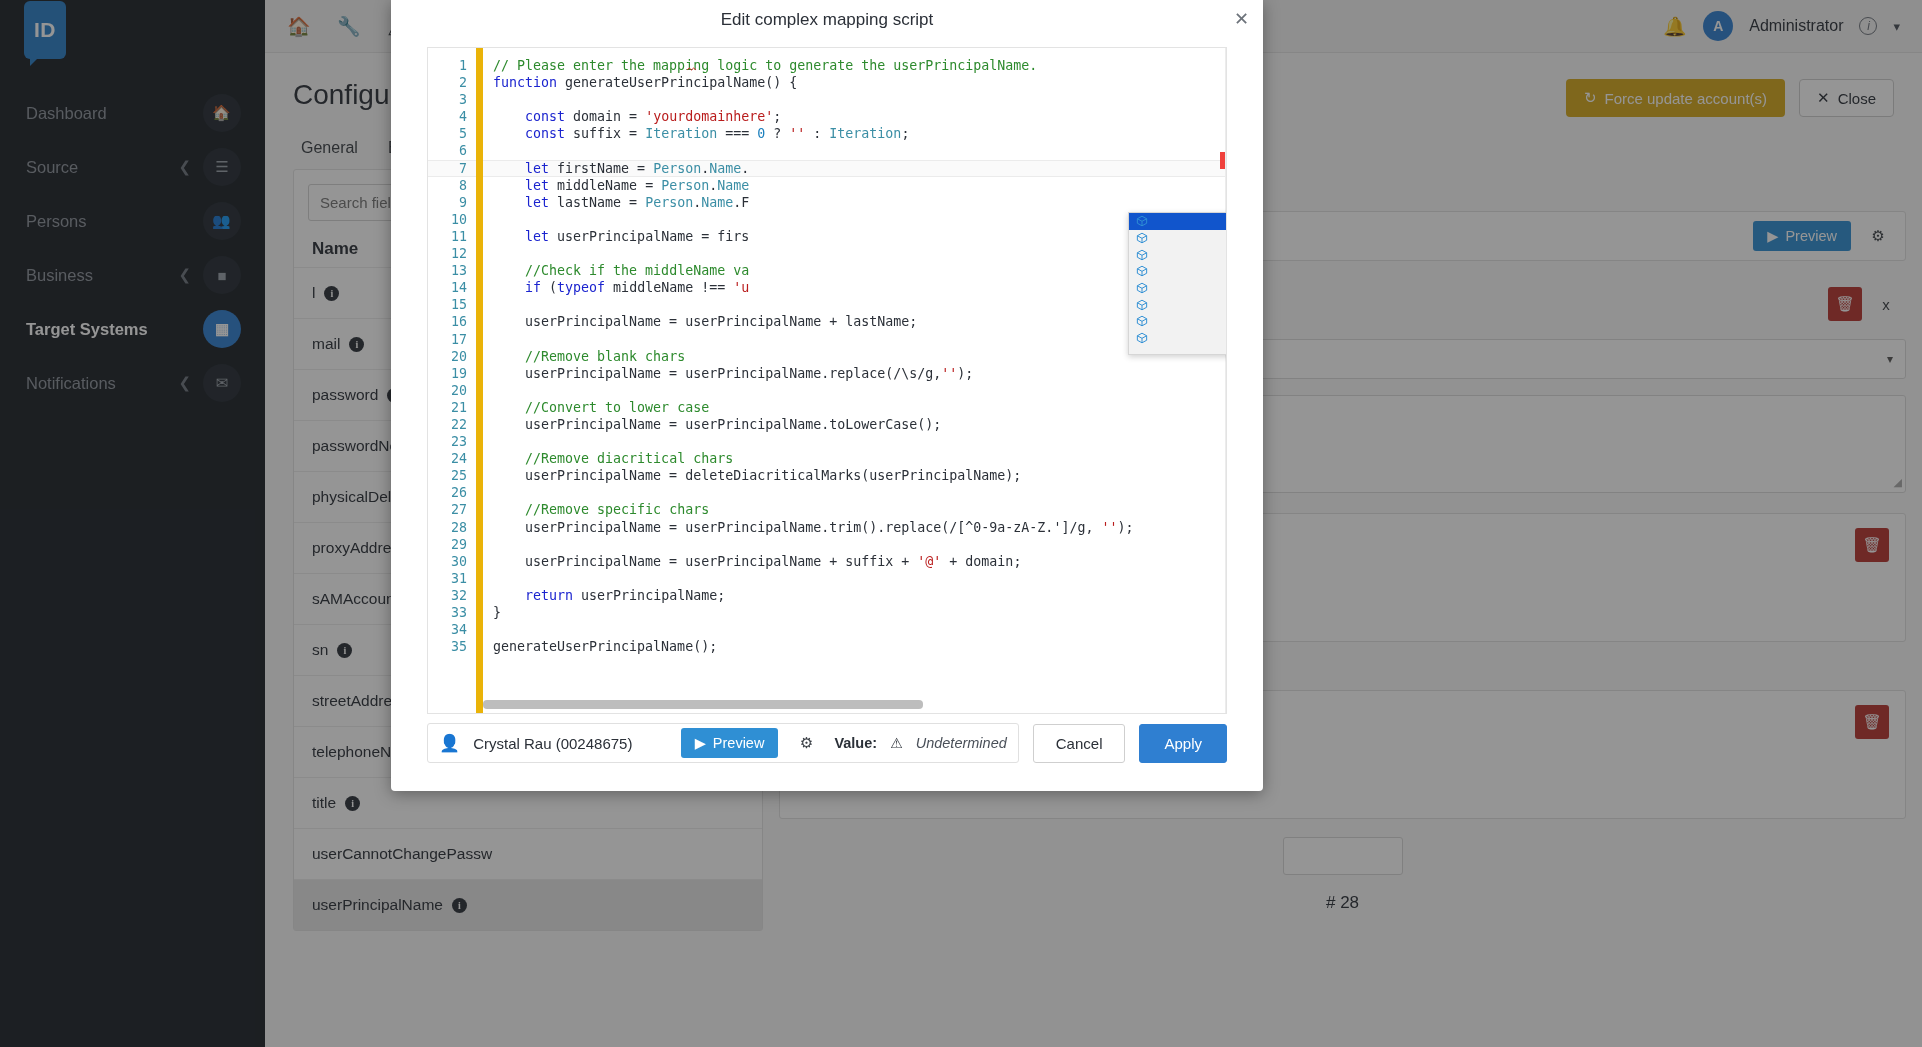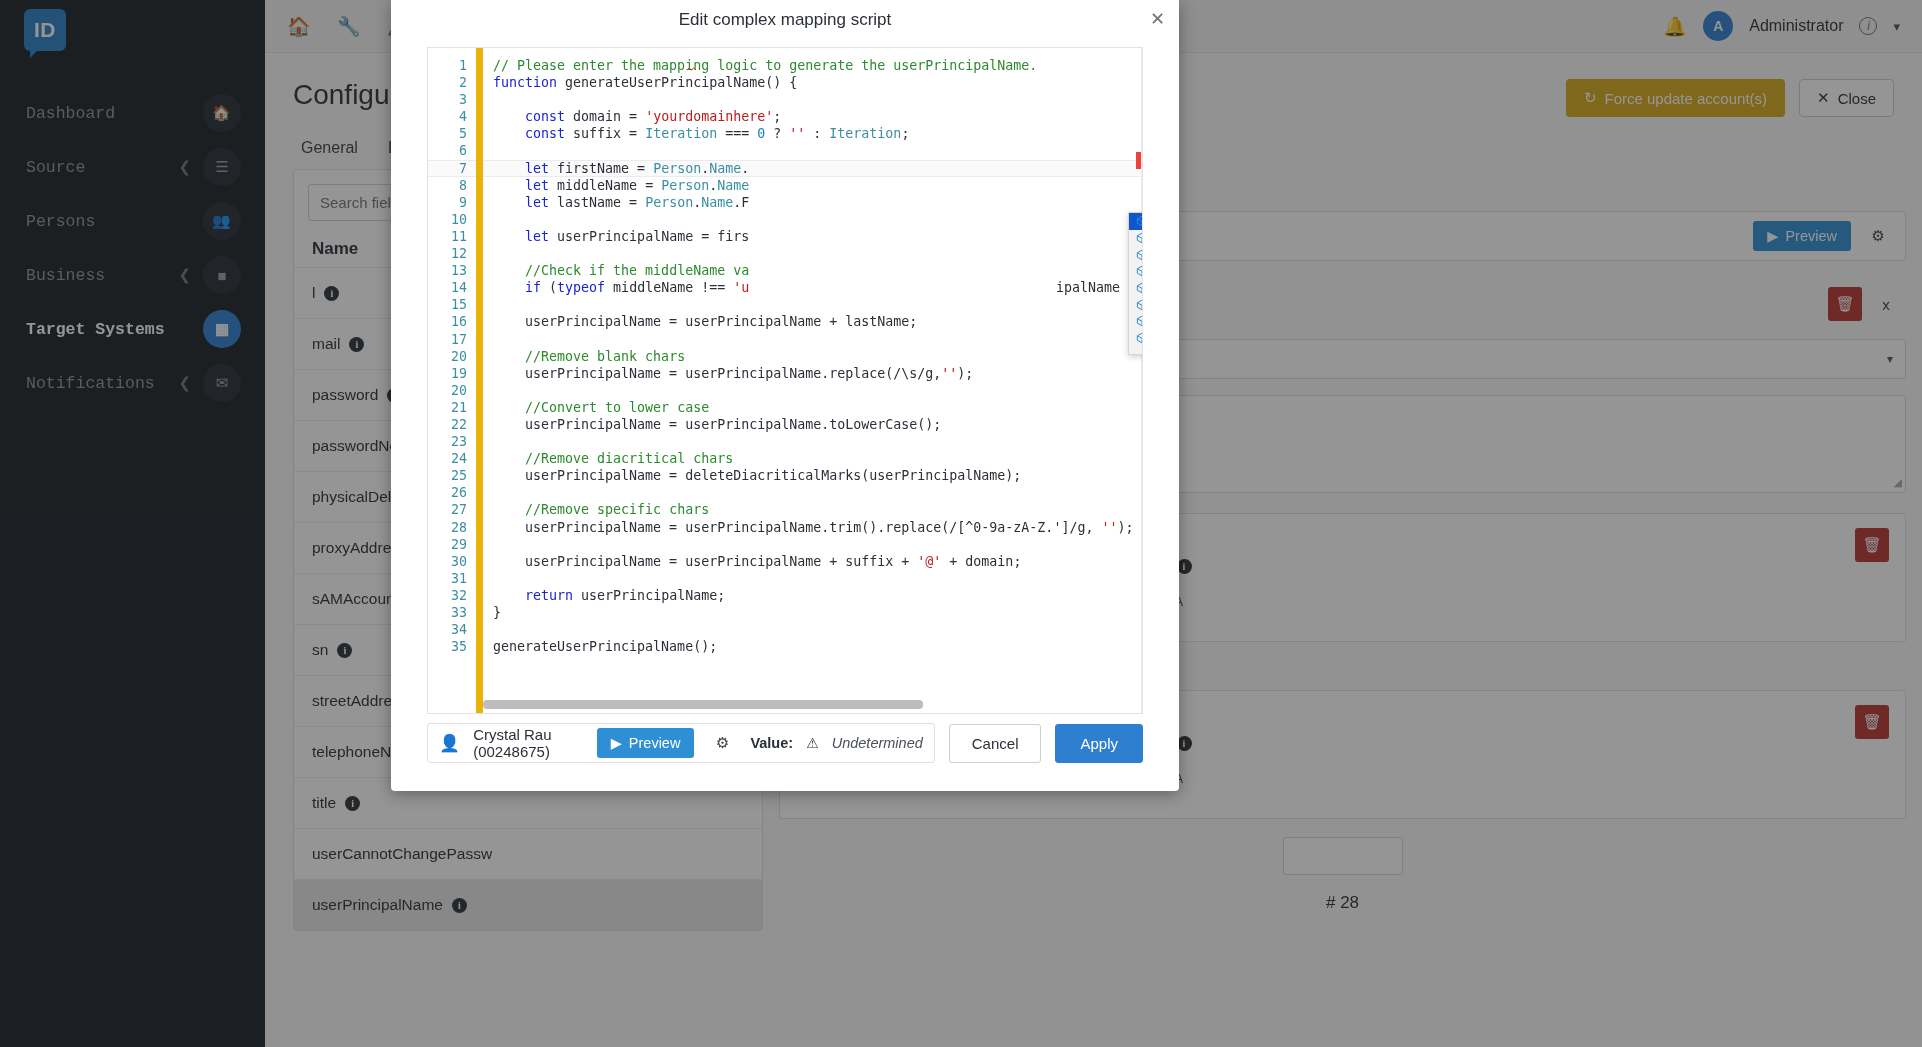--- a/index.html
+++ b/index.html
@@ -14,35 +14,35 @@
   
   #bg-app { position: absolute; inset: 0; background: #ffffff; }
 
   
   #sidebar {
     position: absolute; left: 0; top: 0; width: 265px; height: 1047px;
     background: #1b2027;
   }
   #logo-box { height: 60px; display: flex; align-items: center; padding-left: 24px; }
   .logo-badge {
-    width: 42px; height: 42px; background: #2a7fc9; border-radius: 6px;
+    width: 42px; height: 58px; background: #2a7fc9; border-radius: 6px;
     color: #fff; font-weight: bold; font-size: 21px; letter-spacing: 0.5px;
     display: flex; align-items: center; justify-content: center; position: relative;
   }
   .logo-badge::after {
     content: ""; position: absolute; left: 6px; bottom: -7px;
     border-left: 8px solid #2a7fc9; border-bottom: 8px solid transparent;
   }
   #nav { margin-top: 26px; }
   .nav-item {
     height: 54px; display: flex; align-items: center; padding: 0 24px 0 26px;
     color: #8d939c; font-size: 16.5px; position: relative; cursor: pointer;
   }
   .nav-item.active { color: #ffffff; font-weight: bold; }
-  .nav-label { flex: 1; font-family: Liberation Mono, monospace; }
+  .nav-label { flex: 1; }
   .nav-caret { font-size: 15px; color: #6f767f; margin-right: 12px; }
   .nav-icon {
     width: 38px; height: 38px; border-radius: 50%;
     background: #242b33; color: #9aa1aa;
     display: flex; align-items: center; justify-content: center; font-size: 15px;
   }
   .nav-item.active .nav-icon { background: #2f7fd1; color: #ffffff; }
 
   
   #bg-main { position: absolute; left: 265px; top: 0; right: 0; bottom: 0; background: #fafafa; }
@@ -162,21 +162,21 @@
   .ghost-btn {
     background: #ffffff; border: 1px solid #d8d8d8; border-radius: 3px;
     height: 38px; width: 120px; margin: 0 auto;
   }
 
   
   #overlay { position: absolute; inset: 0; background: rgba(30,30,30,0.47); }
 
   
   #modal {
-    position: absolute; left: 391px; top: 0; width: 788px; height: 791px;
+    position: absolute; left: 391px; top: 0; width: 872px; height: 791px;
     background: #ffffff; box-shadow: 0 3px 16px rgba(0,0,0,.35);
     border-radius: 0 0 4px 4px; display: flex; flex-direction: column;
   }
   #modal-head {
     height: 39px; display: flex; align-items: center; justify-content: center; position: relative;
   }
   #modal-title { font-size: 17px; color: #2b3038; }
   #modal-close {
     position: absolute; right: 14px; top: 10px; font-size: 18px; color: #6d737b; cursor: pointer;
     line-height: 1;

